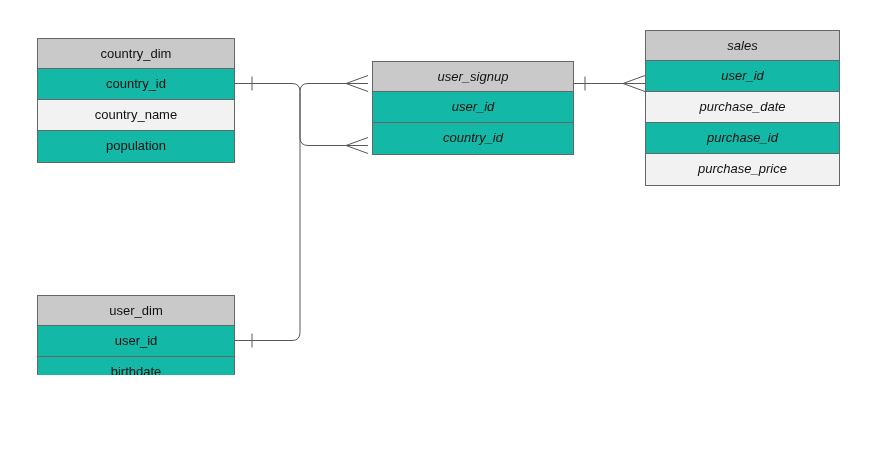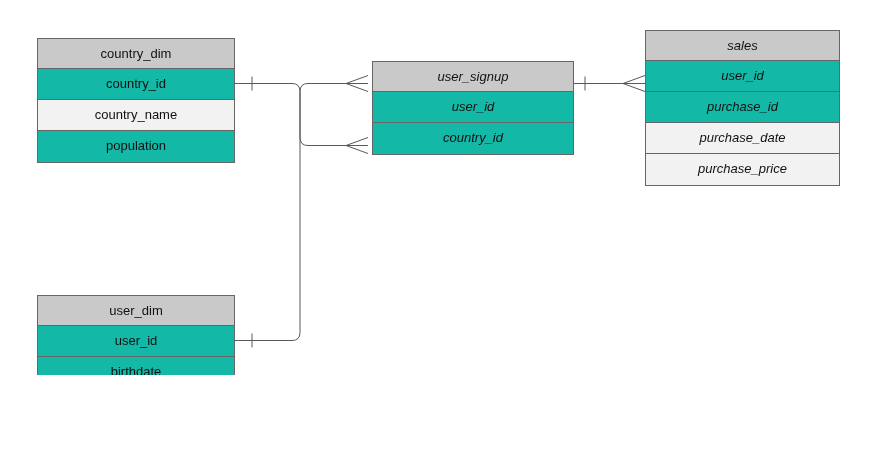--- a/index.html
+++ b/index.html
@@ -97,22 +97,22 @@
 
   <div class="entity italic" style="left:372px;top:38px;width:202px;margin-top:23px;">
     <div class="thead">user_signup</div>
     <div class="trow">user_id</div>
     <div class="trow">country_id</div>
   </div>
 
   <div class="entity italic" style="left:645px;top:30px;width:195px;">
     <div class="thead">sales</div>
     <div class="trow">user_id</div>
+    <div class="trow alt">purchase_date</div>
     <div class="trow">purchase_id</div>
-    <div class="trow alt">purchase_date</div>
     <div class="trow alt">purchase_price</div>
   </div>
 
   <div class="entity" style="left:37px;top:295px;width:198px;">
     <div class="thead">user_dim</div>
     <div class="trow">user_id</div>
     <div class="trow">birthdate</div>
     <div class="trow alt">adress</div>
   </div>
 

